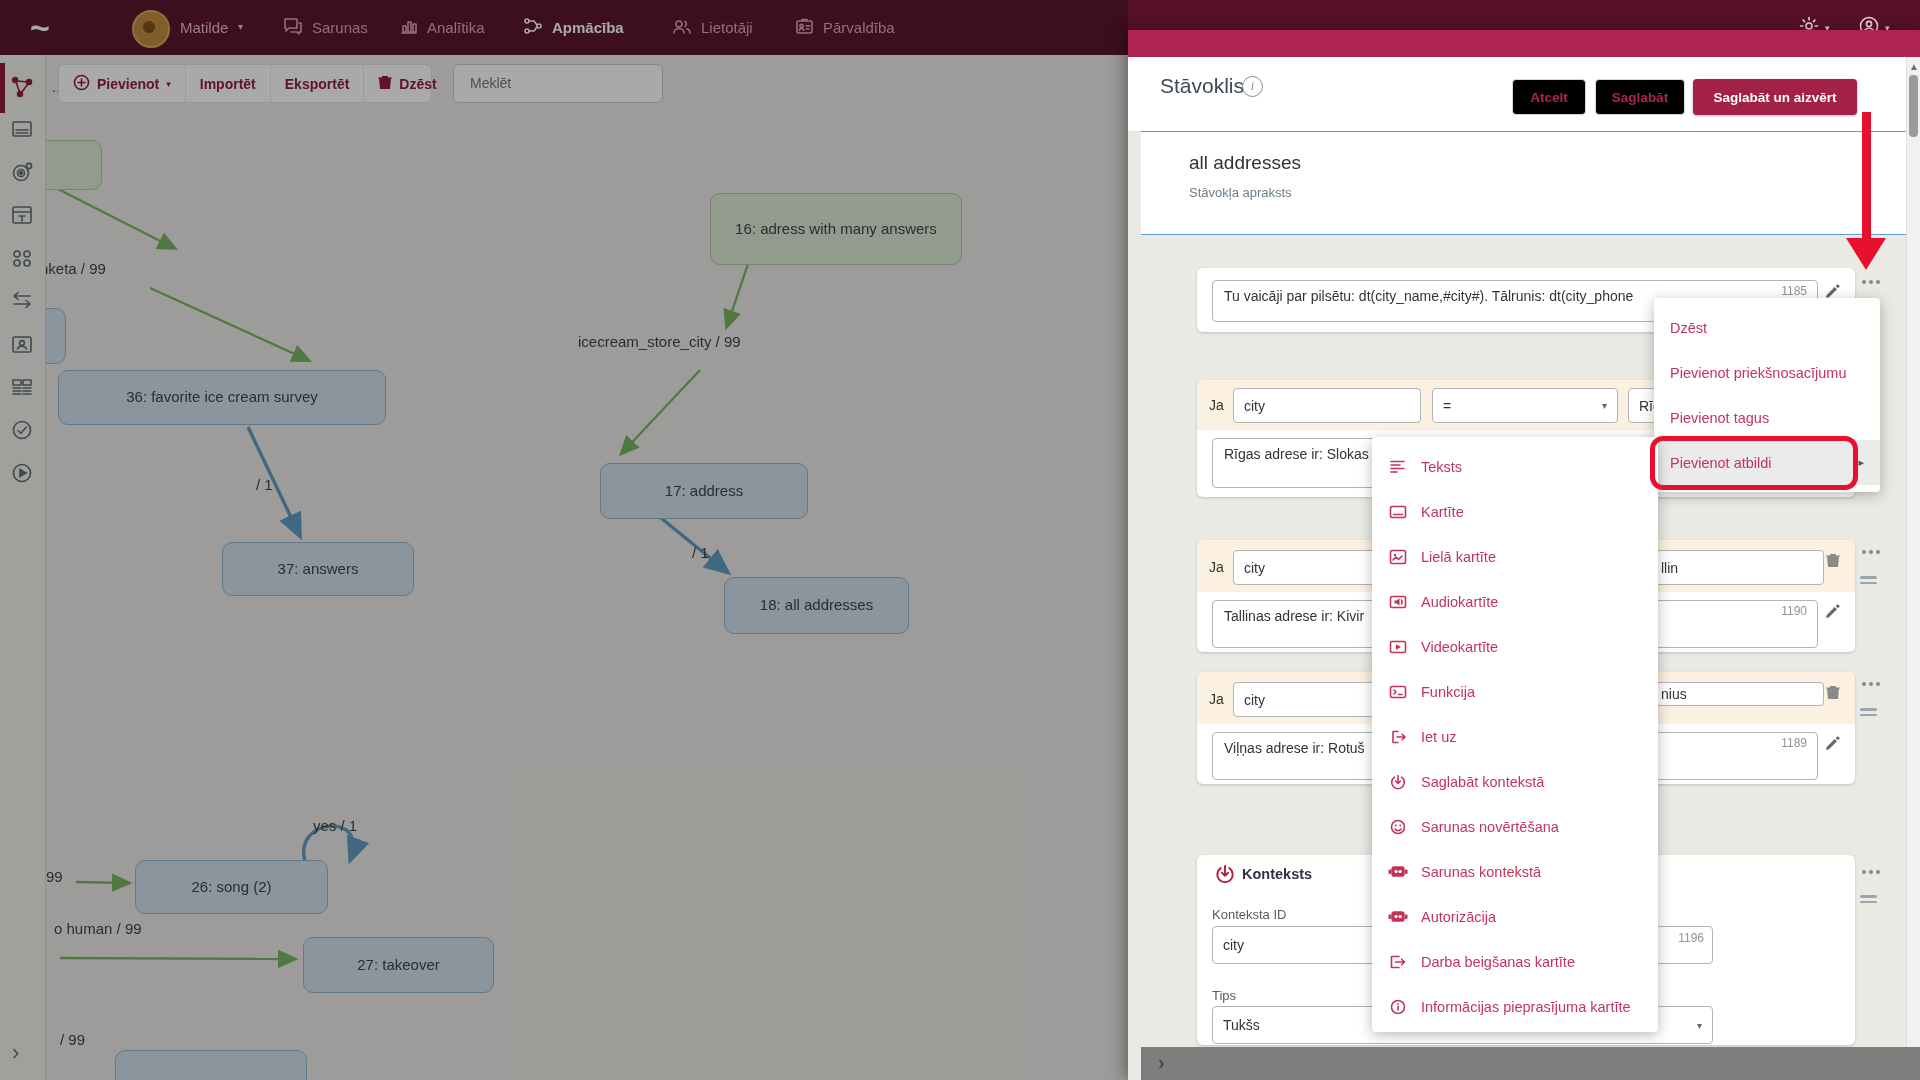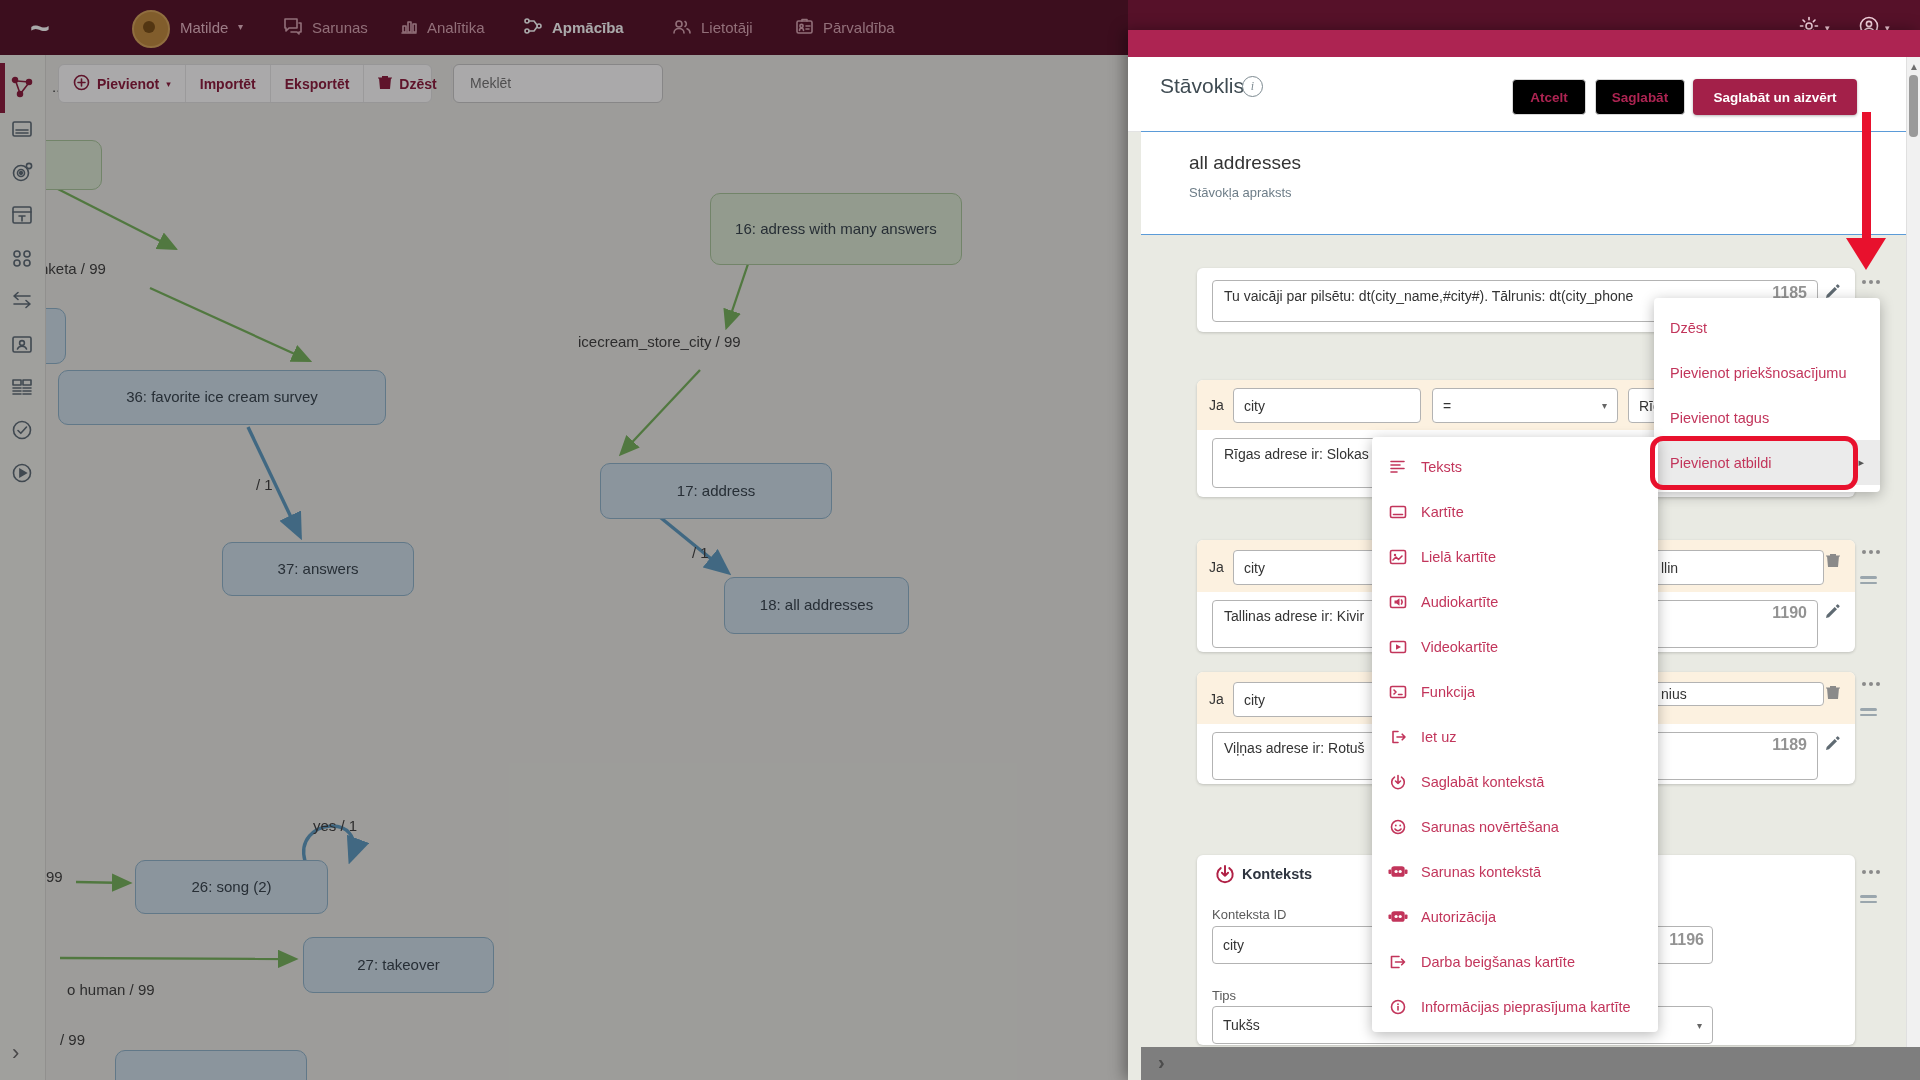--- a/index.html
+++ b/index.html
@@ -64,21 +64,21 @@
 
   .card{position:absolute;background:#fff;border-radius:6px;box-shadow:0 1px 3px rgba(0,0,0,.18);}
   .cream{position:absolute;left:0;top:0;width:100%;background:#fcf1e0;border-radius:6px 6px 0 0;box-sizing:border-box;}
   .ja{position:absolute;font-size:14px;color:#333;}
   .fld{position:absolute;background:#fff;border:1px solid #b3b3b3;border-radius:4px;box-sizing:border-box;
        font-size:14px;color:#333;display:flex;align-items:center;padding:0 10px;overflow:hidden;white-space:nowrap;}
   .fld .caret{position:absolute;right:10px;font-size:10px;color:#666;}
   .fld.shift{padding-left:32px;}
   .ta{position:absolute;background:#fff;border:1px solid #b3b3b3;border-radius:4px;box-sizing:border-box;
       font-size:14px;color:#333;padding:7px 11px;overflow:hidden;white-space:nowrap;}
-  .count{position:absolute;font-size:16px;color:#939393;font-weight:bold;}
+  .count{position:absolute;font-size:12px;color:#939393;}
   .pencil{position:absolute;color:#5f6a72;}
   .dots{position:absolute;display:flex;gap:3px;}
   .dots i{width:4px;height:4px;border-radius:50%;background:#8a8a8a;}
   .drag{position:absolute;width:17px;}
   .drag i{display:block;height:2.5px;background:#9aa6ad;margin:3px 0;border-radius:2px;}
   .trash{position:absolute;color:#8a8a8a;}
 
   
   #ctx-title{left:45px;top:11px;font-size:14.5px;font-weight:bold;color:#2f3540;}
   #ctx-ic{left:17px;top:9px;color:#b02045;}
@@ -193,37 +193,37 @@
         <path d="M650 454 L726 516" stroke="#5e9cc2" fill="none" stroke-width="3.4" marker-end="url(#ah-blue)"></path>
         <path d="M76 827 L128 828" stroke="#77b45c" fill="none" stroke-width="2.3" marker-end="url(#ah-green)"></path>
         <path d="M60 903 L294 904" stroke="#77b45c" fill="none" stroke-width="2.3" marker-end="url(#ah-green)"></path>
         <path d="M305 806 C 293 763 368 757 351 803" stroke="#5e9cc2" fill="none" stroke-width="3.4" marker-end="url(#ah-blue)"></path>
       </g>
   </svg>
   <div id="node-layer">
       <div class="node green" style="left: 26px; top: 85px; width: 76px; height: 50px;"></div>
       <div class="node green" style="left: 710px; top: 138px; width: 252px; height: 72px;">16: adress with many answers</div>
       <div class="node blue" style="left: 58px; top: 315px; width: 328px; height: 55px;">36: favorite ice cream survey</div>
-      <div class="node blue" style="left: 600px; top: 408px; width: 232px; height: 56px;">17: address</div>
+      <div class="node blue" style="left: 600px; top: 408px; width: 208px; height: 56px;">17: address</div>
       <div class="node blue" style="left: 222px; top: 487px; width: 192px; height: 54px;">37: answers</div>
       <div class="node blue" style="left: 724px; top: 522px; width: 185px; height: 57px;">18: all addresses</div>
       <div class="node blue" style="left: 135px; top: 805px; width: 193px; height: 54px;">26: song (2)</div>
       <div class="node blue" style="left: 303px; top: 882px; width: 191px; height: 56px;">27: takeover</div>
       <div class="node blue" style="left: 18px; top: 253px; width: 48px; height: 56px;"></div>
       <div class="node blue" style="left: 115px; top: 995px; width: 192px; height: 40px;"></div>
     </div>
   <div id="label-layer">
       <div class="edge-label" style="left: 52px; top: 23px;">..</div>
       <div class="edge-label" style="left: 40px; top: 205px;">nketa / 99</div>
       <div class="edge-label" style="left: 578px; top: 278px;">icecream_store_city / 99</div>
       <div class="edge-label" style="left: 256px; top: 421px;">/ 1</div>
       <div class="edge-label" style="left: 692px; top: 489px;">/ 1</div>
       <div class="edge-label" style="left: 313px; top: 762px;">yes / 1</div>
       <div class="edge-label" style="left: 46px; top: 813px;">99</div>
-      <div class="edge-label" style="left: 54px; top: 926px; margin-left: 13px;">o human / 99</div>
+      <div class="edge-label" style="left: 54px; top: 865px;">o human / 99</div>
       <div class="edge-label" style="left: 60px; top: 976px;">/ 99</div>
     </div>
 </div>
 
 <div id="btn-group" class="abs">
     <div class="tb-btn">
       <span><svg width="17" height="17" viewBox="0 0 17 17">
           <circle stroke="currentColor" fill="none" stroke-width="1.6" stroke-linecap="round" stroke-linejoin="round" cx="8.5" cy="8.5" r="7"></circle>
           <path stroke="currentColor" fill="none" stroke-width="1.6" stroke-linecap="round" stroke-linejoin="round" d="M8.5 5v7M5 8.5h7"></path>
         </svg></span>

